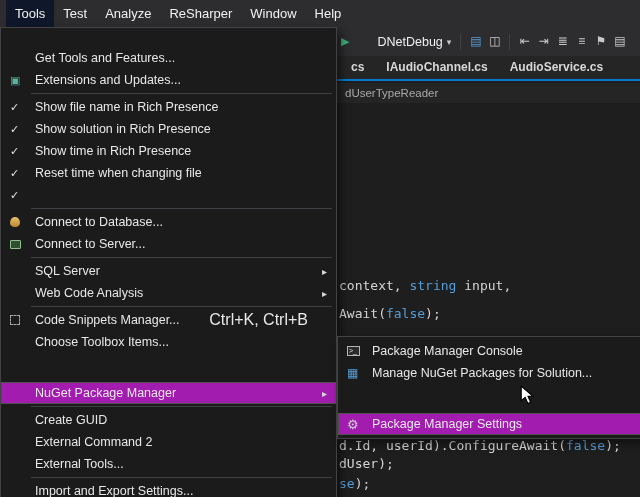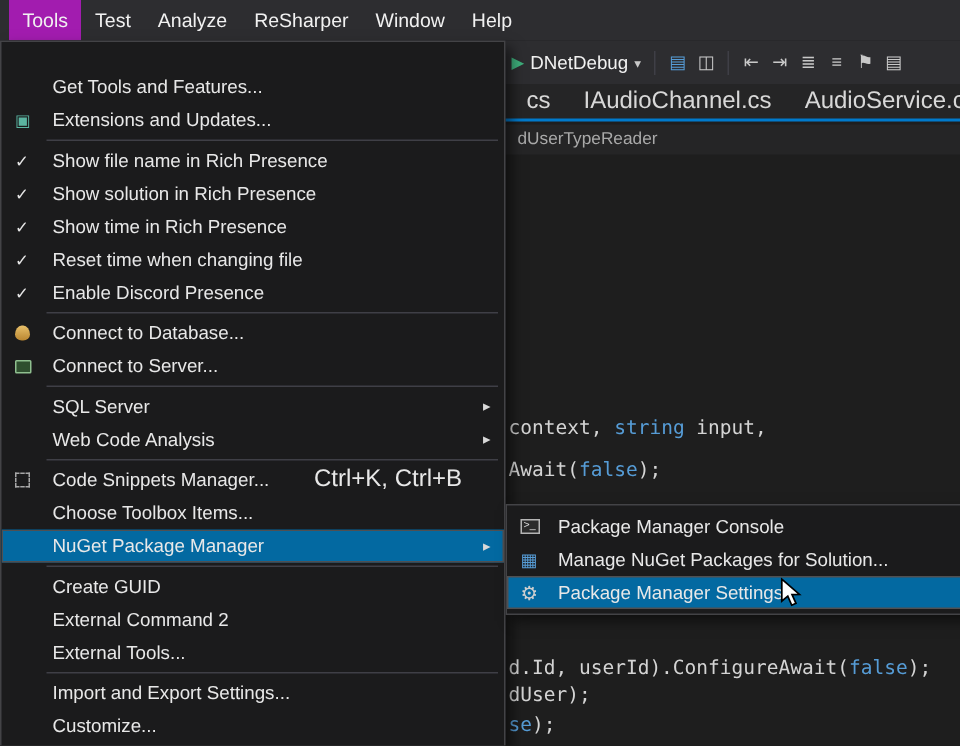--- a/index.html
+++ b/index.html
@@ -3,47 +3,47 @@
 <meta charset="utf-8">
 <style>
   * { margin:0; padding:0; box-sizing:border-box; }
   html,body { width:640px; height:497px; }
   body { font-family:"Liberation Sans", sans-serif; background:#1e1e1e; position:relative; overflow:hidden; }
   .app { position:absolute; left:0; top:0; width:640px; height:497px; overflow:hidden; background:#1e1e1e; }
 
   
   .menubar { position:absolute; left:0; top:0; right:0; height:27px; background:#2d2d30; display:flex; align-items:stretch; padding-left:6px; z-index:1; }
   .menubar-item { padding:0 9px; line-height:27px; font-size:13px; color:#f1f1f1; cursor:default; }
-  .menubar-item.active { background:#a21caf;text-align:center; }
+  .menubar-item.active { background:#0f172a;text-align:center; }
 
   
   .toolbar { position:absolute; left:0; top:27px; right:0; height:29px; background:#2d2d30; display:flex; align-items:center; padding-left:341px; z-index:1; }
   .tb-start-glyph { color:#3eaf7c; font-size:11px; margin-right:4px; }
-  .debug-target-label { color:#f1f1f1; font-size:12.5px; }
+  .debug-target-label { color:#f1f1f1; font-size:12.5px;margin-left:24px; }
   .tb-caret { color:#c8c8c8; font-size:9px; margin:0 4px 0 4px; }
   .tb-sep { width:1px; height:16px; background:#3f3f46; margin:0 5px; }
   .tb-icon { width:19px; text-align:center; font-size:12px; color:#c8c8c8; line-height:29px; }
   .tb-icon.blue { color:#569cd6; }
 
   
   .tabs { position:absolute; left:0; top:56px; right:0; height:25px; background:#252526; border-bottom:2px solid #007acc; display:flex; padding-left:340px; z-index:1; }
-  .tab { padding:0 11px; line-height:23px; font-size:16px; color:#d8d8d8; white-space:nowrap; }
+  .tab { padding:0 11px; line-height:23px; font-size:12px; color:#d8d8d8; white-space:nowrap;font-weight:bold; }
 
   
   .breadcrumb { position:absolute; left:0; top:83px; right:0; height:20px; background:#252526; color:#a9a9a9; font-size:11.5px; line-height:20px; padding-left:345px; z-index:1; }
 
   
   .editor { position:absolute; left:0; top:103px; right:0; bottom:0; background:#1e1e1e; z-index:0; }
   .code-line { position:absolute; left:339px; font-family:"DejaVu Sans Mono", monospace; font-size:13px; white-space:pre; color:#d4d4d4; }
   .tok-kw { color:#569cd6; }
 
   
   .menu { position:absolute; left:0; top:27px; width:337px; height:471px; background:#1b1b1c; border:1px solid #434346; box-shadow:4px 4px 8px rgba(0,0,0,.5); padding-top:19px; z-index:10; overflow:hidden; }
   .menu-item { position:relative; height:22px; display:flex; align-items:center; padding-left:34px; padding-right:8px; font-size:12.5px; color:#e8e8e8; cursor:default; }
-  .menu-item.hl { background:#0369a1; box-shadow:inset 0 0 0 1px #505052; }
+  .menu-item.hl { background:#a21caf; box-shadow:inset 0 0 0 1px #505052;margin-top:29px; }
   .mi-gutter { position:absolute; left:9px; top:0; height:22px; width:22px; display:flex; align-items:center; }
   .mi-check { color:#e6e6e6; font-size:11px; }
   .mi-shortcut { margin-left:auto; padding-right:20px; font-size:16px; color:#e8e8e8; }
   .mi-arrow { position:absolute; right:9px; top:50%; transform:translateY(-50%); font-size:10px; color:#d8d8d8; }
   .menu-sep { height:1px; background:#3f3f46; margin:2px 4px 2px 30px; }
 
   
   .ext-glyph { color:#5bb4a0; font-size:11px; }
   .db-ico { width:10px; height:10px; background:linear-gradient(#e8c06a,#b98631); border-radius:45% 45% 45% 45% / 60% 60% 40% 40%; }
   .srv-ico { width:11px; height:9px; border:1px solid #8fbf8f; background:#2f4f2f; border-radius:1px; }
@@ -138,21 +138,20 @@
     <div class="menu-item">
       <span class="mi-gutter">
           <span class="mi-check">✓</span>
         </span>
       <span class="mi-label">Reset time when changing file</span>
     </div>
     <div class="menu-item">
       <span class="mi-gutter">
           <span class="mi-check">✓</span>
         </span>
-      <span class="mi-label">Enable Discord Presence</span>
     </div>
     <div class="menu-sep"></div>
     <div class="menu-item">
       <span class="mi-gutter">
           <span class="db-ico"></span>
         </span>
       <span class="mi-label">Connect to Database...</span>
     </div>
     <div class="menu-item">
       <span class="mi-gutter">

